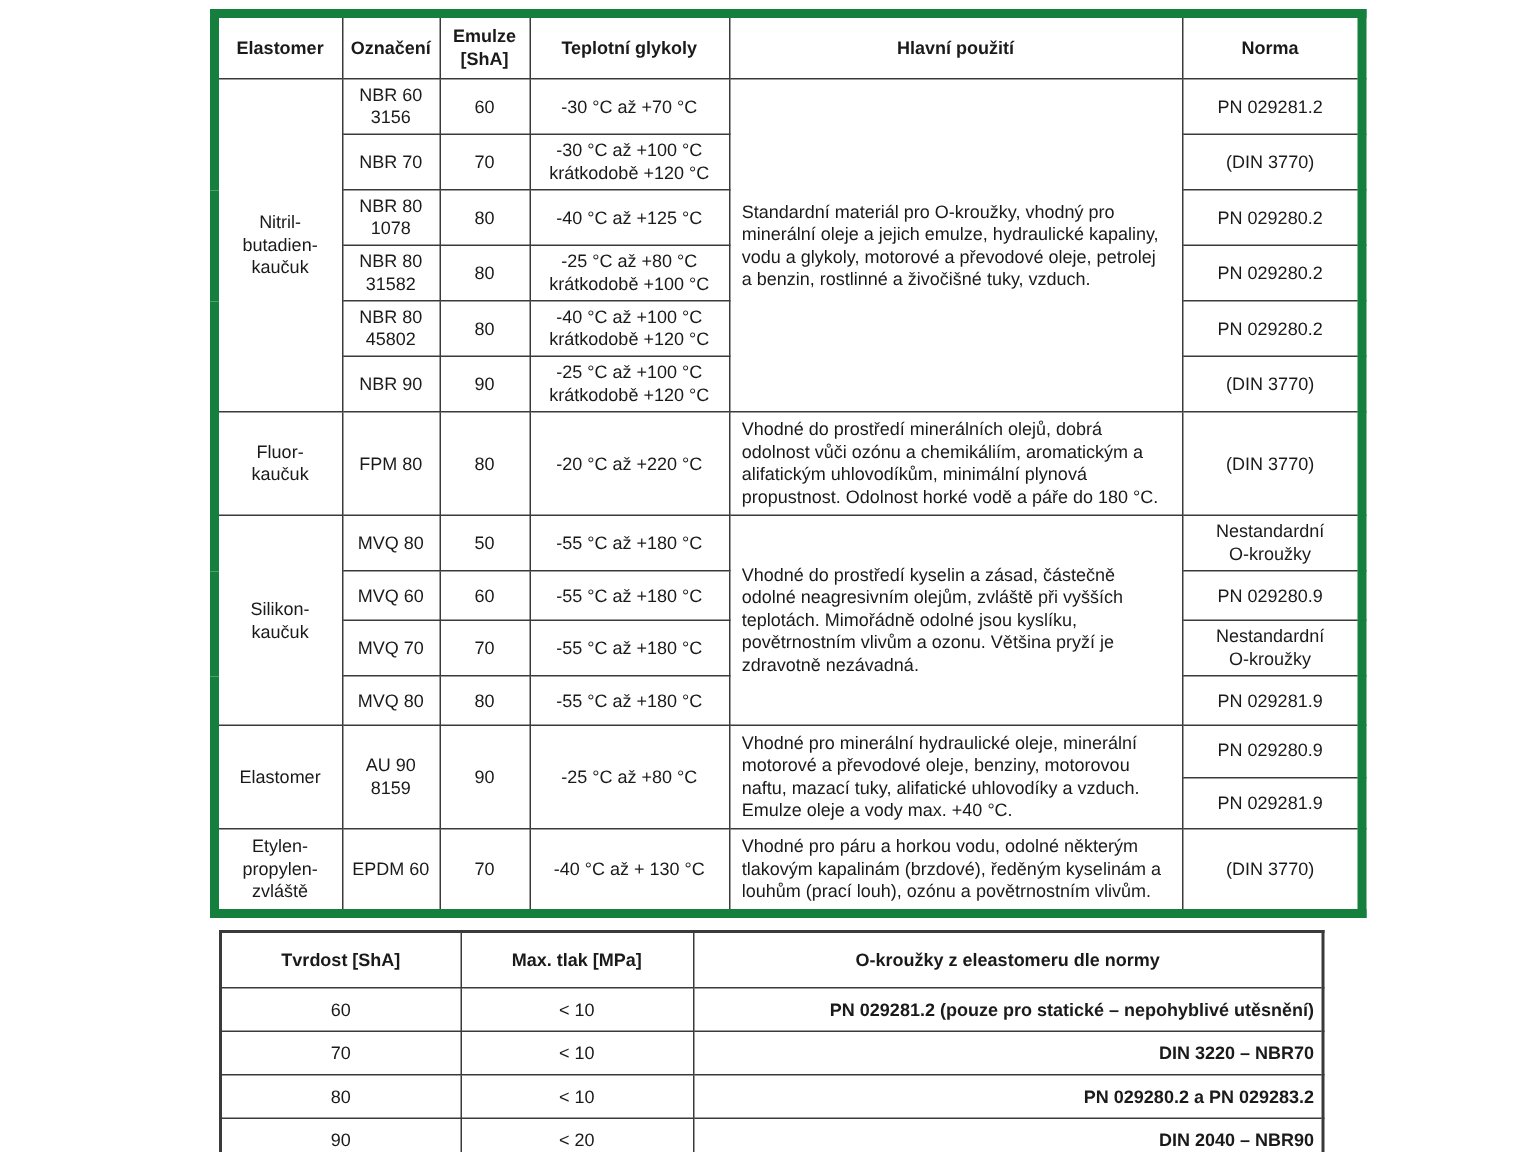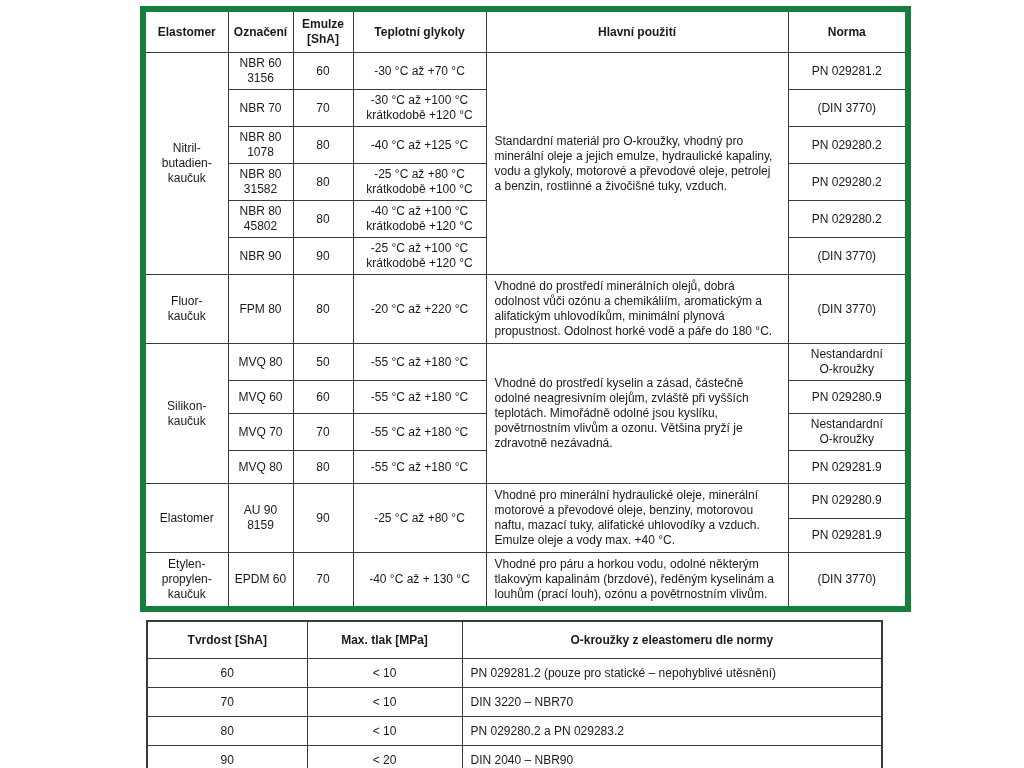--- a/index.html
+++ b/index.html
@@ -46,22 +46,23 @@
     border: 2px solid #3a3a3a;
   }
   .t1 td { height: 26px; }
   .t1 td.usage {
     text-align: left;
     padding: 4px 8px;
   }
   .t2 th { height: 30px; }
   .t2 td { height: 22px; }
   .t2 td.norm-desc {
-    text-align: left;
+    text-align: right;
     padding-left: 8px;
+    font-weight: bold;
   }
 </style>
 </head>
 <body>
 
 <div class="page">
 
   <table class="t1">
     <colgroup>
       <col style="width:85px">
@@ -180,21 +181,21 @@
         <td rowspan="2" class="usage">Vhodné pro minerální hydraulické oleje, minerální motorové a převodové oleje, benziny, motorovou naftu, mazací tuky, alifatické uhlovodíky a vzduch. Emulze oleje a vody max. +40 °C.</td>
         <td>PN 029280.9</td>
       </tr>
       <tr>
         <td>PN 029281.9</td>
       </tr>
 
       <tr>
         <td>Etylen-
 propylen-
-kaučuk</td>
+zvláště</td>
         <td>EPDM 60</td>
         <td>70</td>
         <td>-40 °C až + 130 °C</td>
         <td class="usage">Vhodné pro páru a horkou vodu, odolné některým tlakovým kapalinám (brzdové), ředěným kyselinám a louhům (prací louh), ozónu a povětrnostním vlivům.</td>
         <td>(DIN 3770)</td>
       </tr>
     </tbody>
   </table>
 
   <table class="t2">

